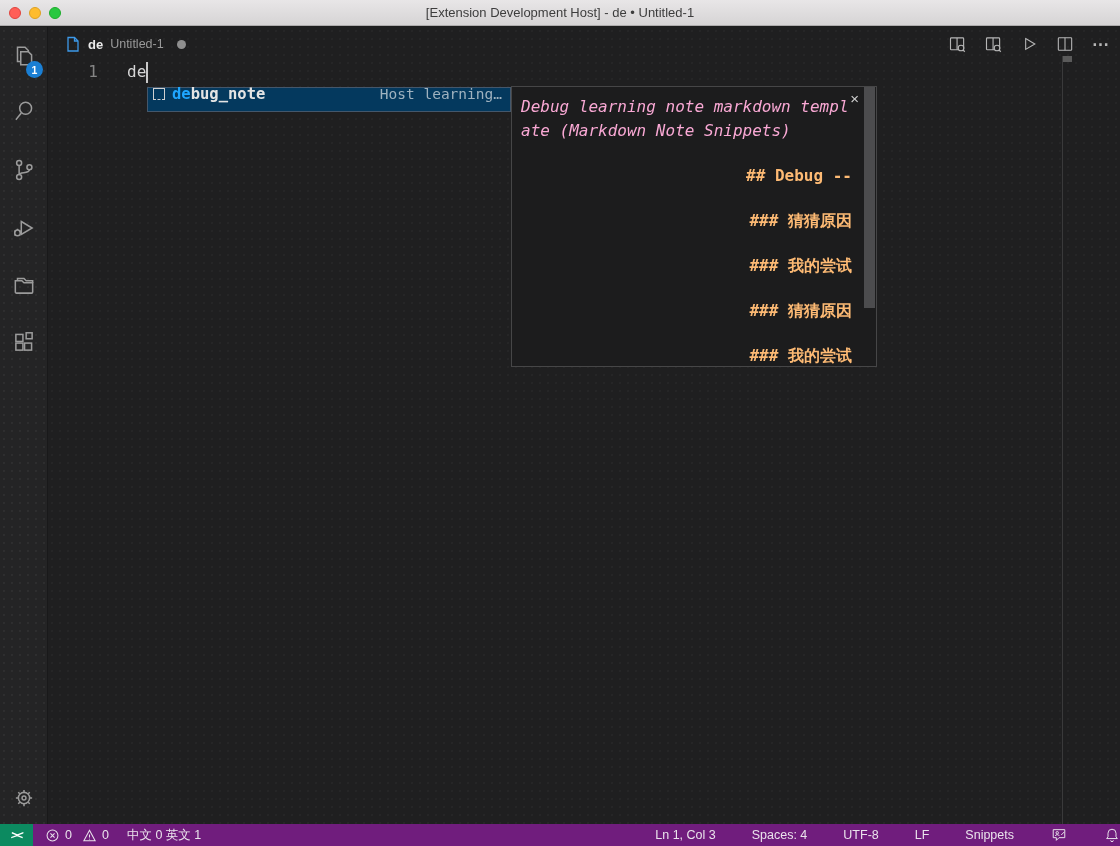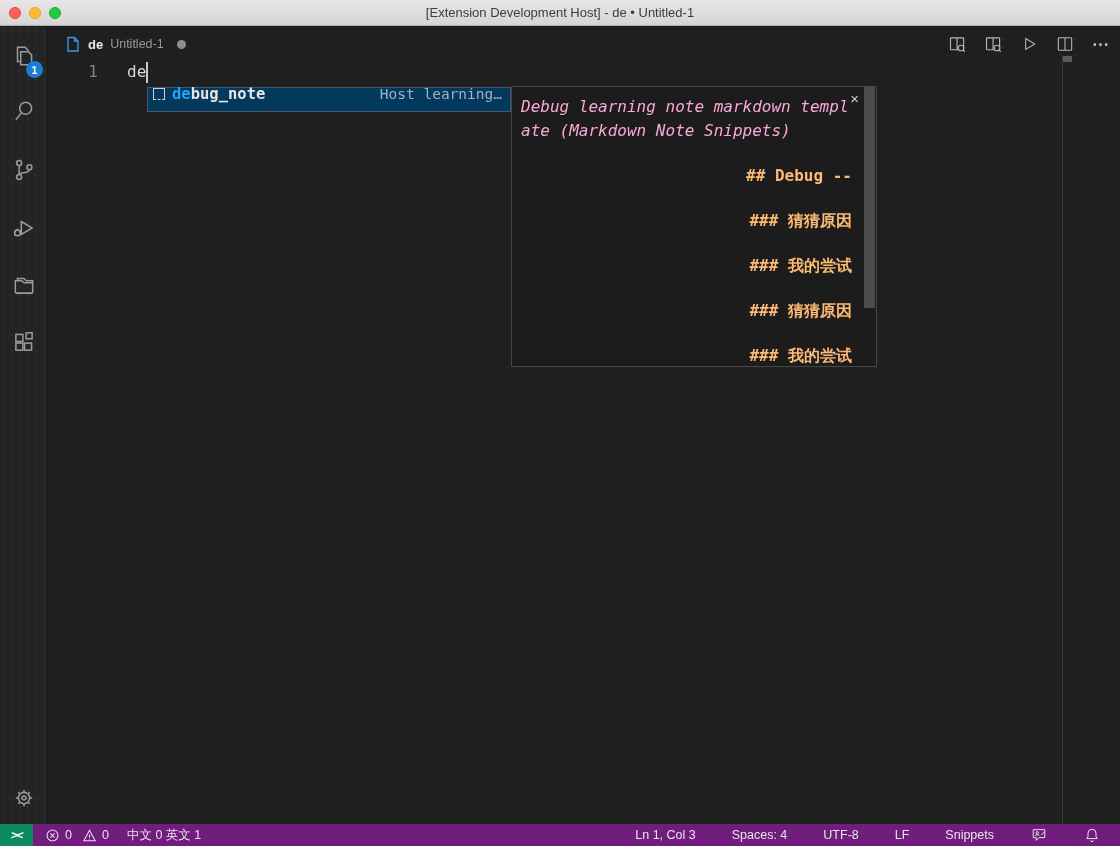--- a/index.html
+++ b/index.html
@@ -89,21 +89,21 @@
   .statusbar { position:absolute; left:0; top:824px; width:1120px; height:22px;
                background:#701d7d; color:#eae3ec; font-size:12.5px; display:flex;
                align-items:center; }
   .remote { width:33px; height:22px; background:#0c8a60; display:flex; align-items:center;
             justify-content:center; cursor:pointer; flex:none; }
   .remote-glyph { color:#fff; font-size:12px; font-weight:bold; letter-spacing:-2px;
                   font-family:"DejaVu Sans Mono", monospace; transform:skewX(-8deg); }
   .sb-left { display:flex; align-items:center; gap:18px; padding-left:12px; }
   .sb-group { display:flex; align-items:center; gap:5px; cursor:pointer; }
   .sb-group svg { stroke:#eae3ec; fill:none; stroke-width:1.1; }
-  .sb-right { margin-left:auto; display:flex; align-items:center; gap:36px; padding-right:20px; }
+  .sb-right { margin-left:auto; display:flex; align-items:center; gap:36px; padding-right:0; }
   .sb-item { cursor:pointer; white-space:nowrap; }
   .sb-icon { width:17px; height:17px; display:flex; align-items:center; justify-content:center;
              cursor:pointer; }
   .sb-icon svg { stroke:#eae3ec; fill:none; stroke-width:1.1; }
 </style>
 </head>
 <body>
 
 <div class="window">
 

